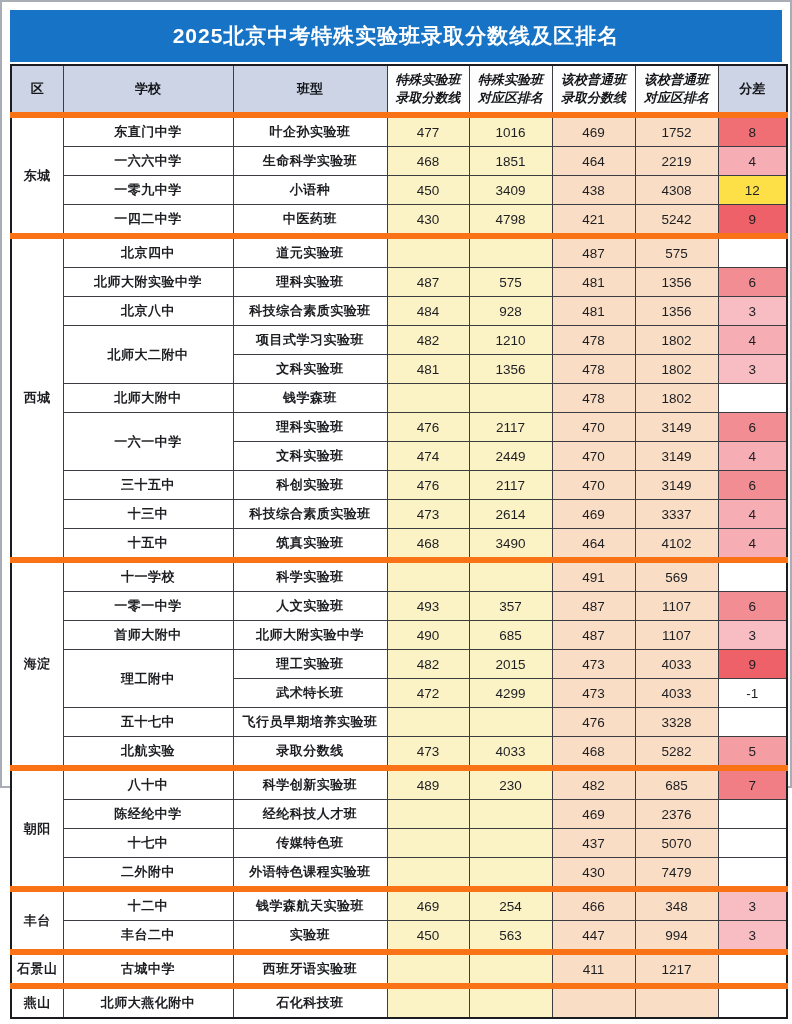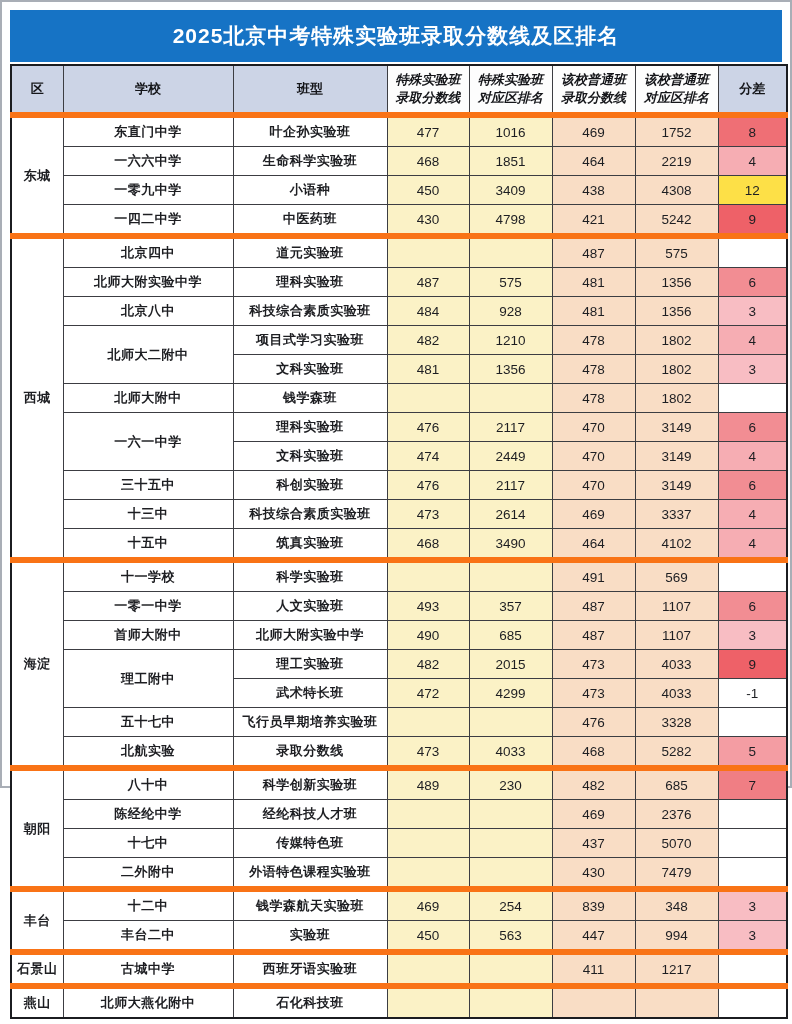--- a/index.html
+++ b/index.html
@@ -327,21 +327,21 @@
           <td class="c-peach c-num">430</td>
           <td class="c-peach c-num">7479</td>
           <td class="c-num" style="background-color: rgb(255, 255, 255);"></td>
         </tr>
         <tr class="group-start">
           <td class="c-district" rowspan="2">丰台</td>
           <td class="c-school">十二中</td>
           <td class="c-class">钱学森航天实验班</td>
           <td class="c-yellow c-num">469</td>
           <td class="c-yellow c-num">254</td>
-          <td class="c-peach c-num">839</td>
+          <td class="c-peach c-num">466</td>
           <td class="c-peach c-num">348</td>
           <td class="c-num" style="background-color: rgb(248, 189, 195);">3</td>
         </tr>
         <tr>
           <td class="c-school">丰台二中</td>
           <td class="c-class">实验班</td>
           <td class="c-yellow c-num">450</td>
           <td class="c-yellow c-num">563</td>
           <td class="c-peach c-num">447</td>
           <td class="c-peach c-num">994</td>

